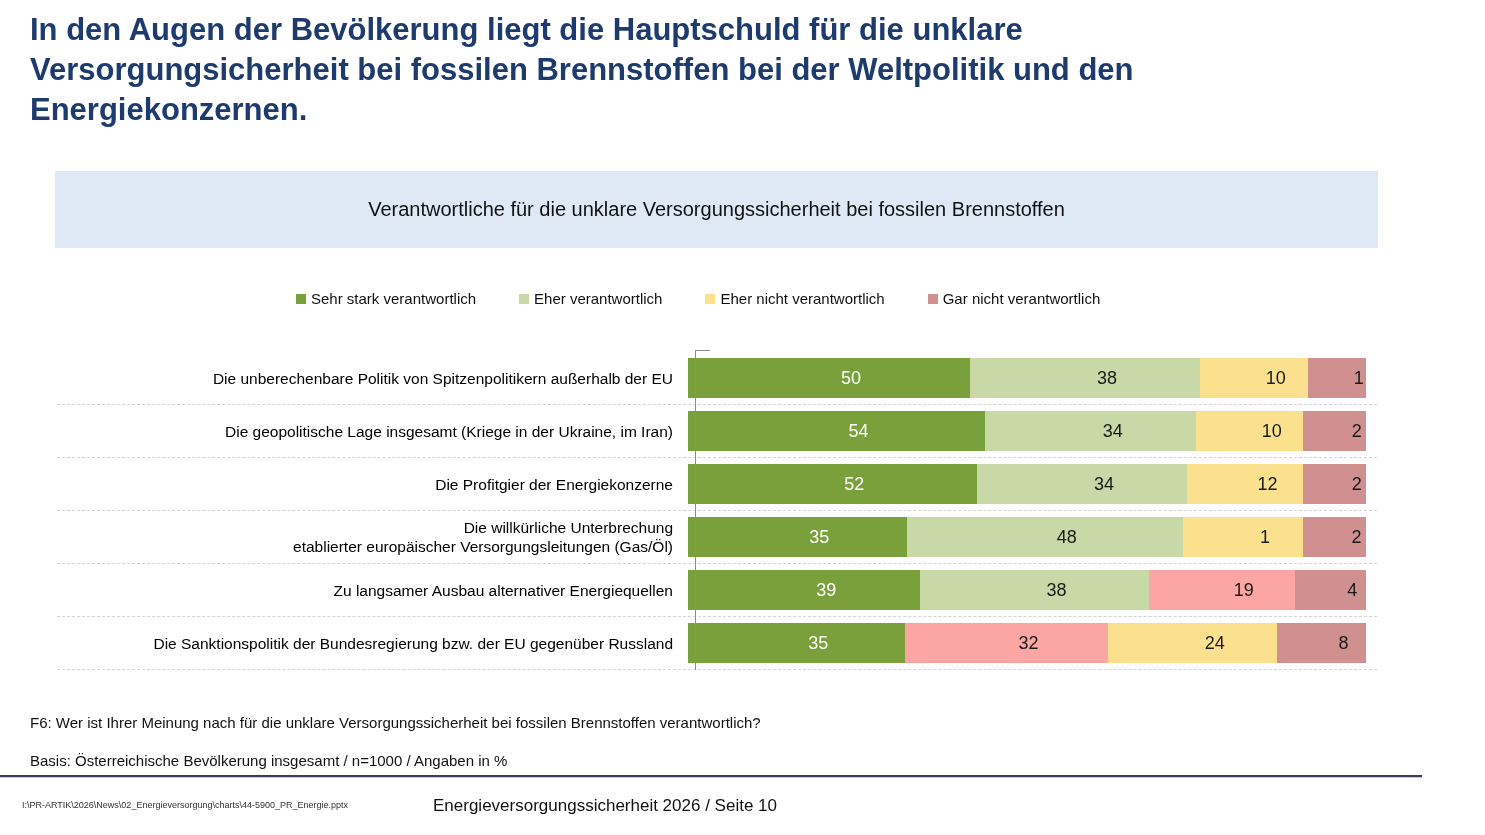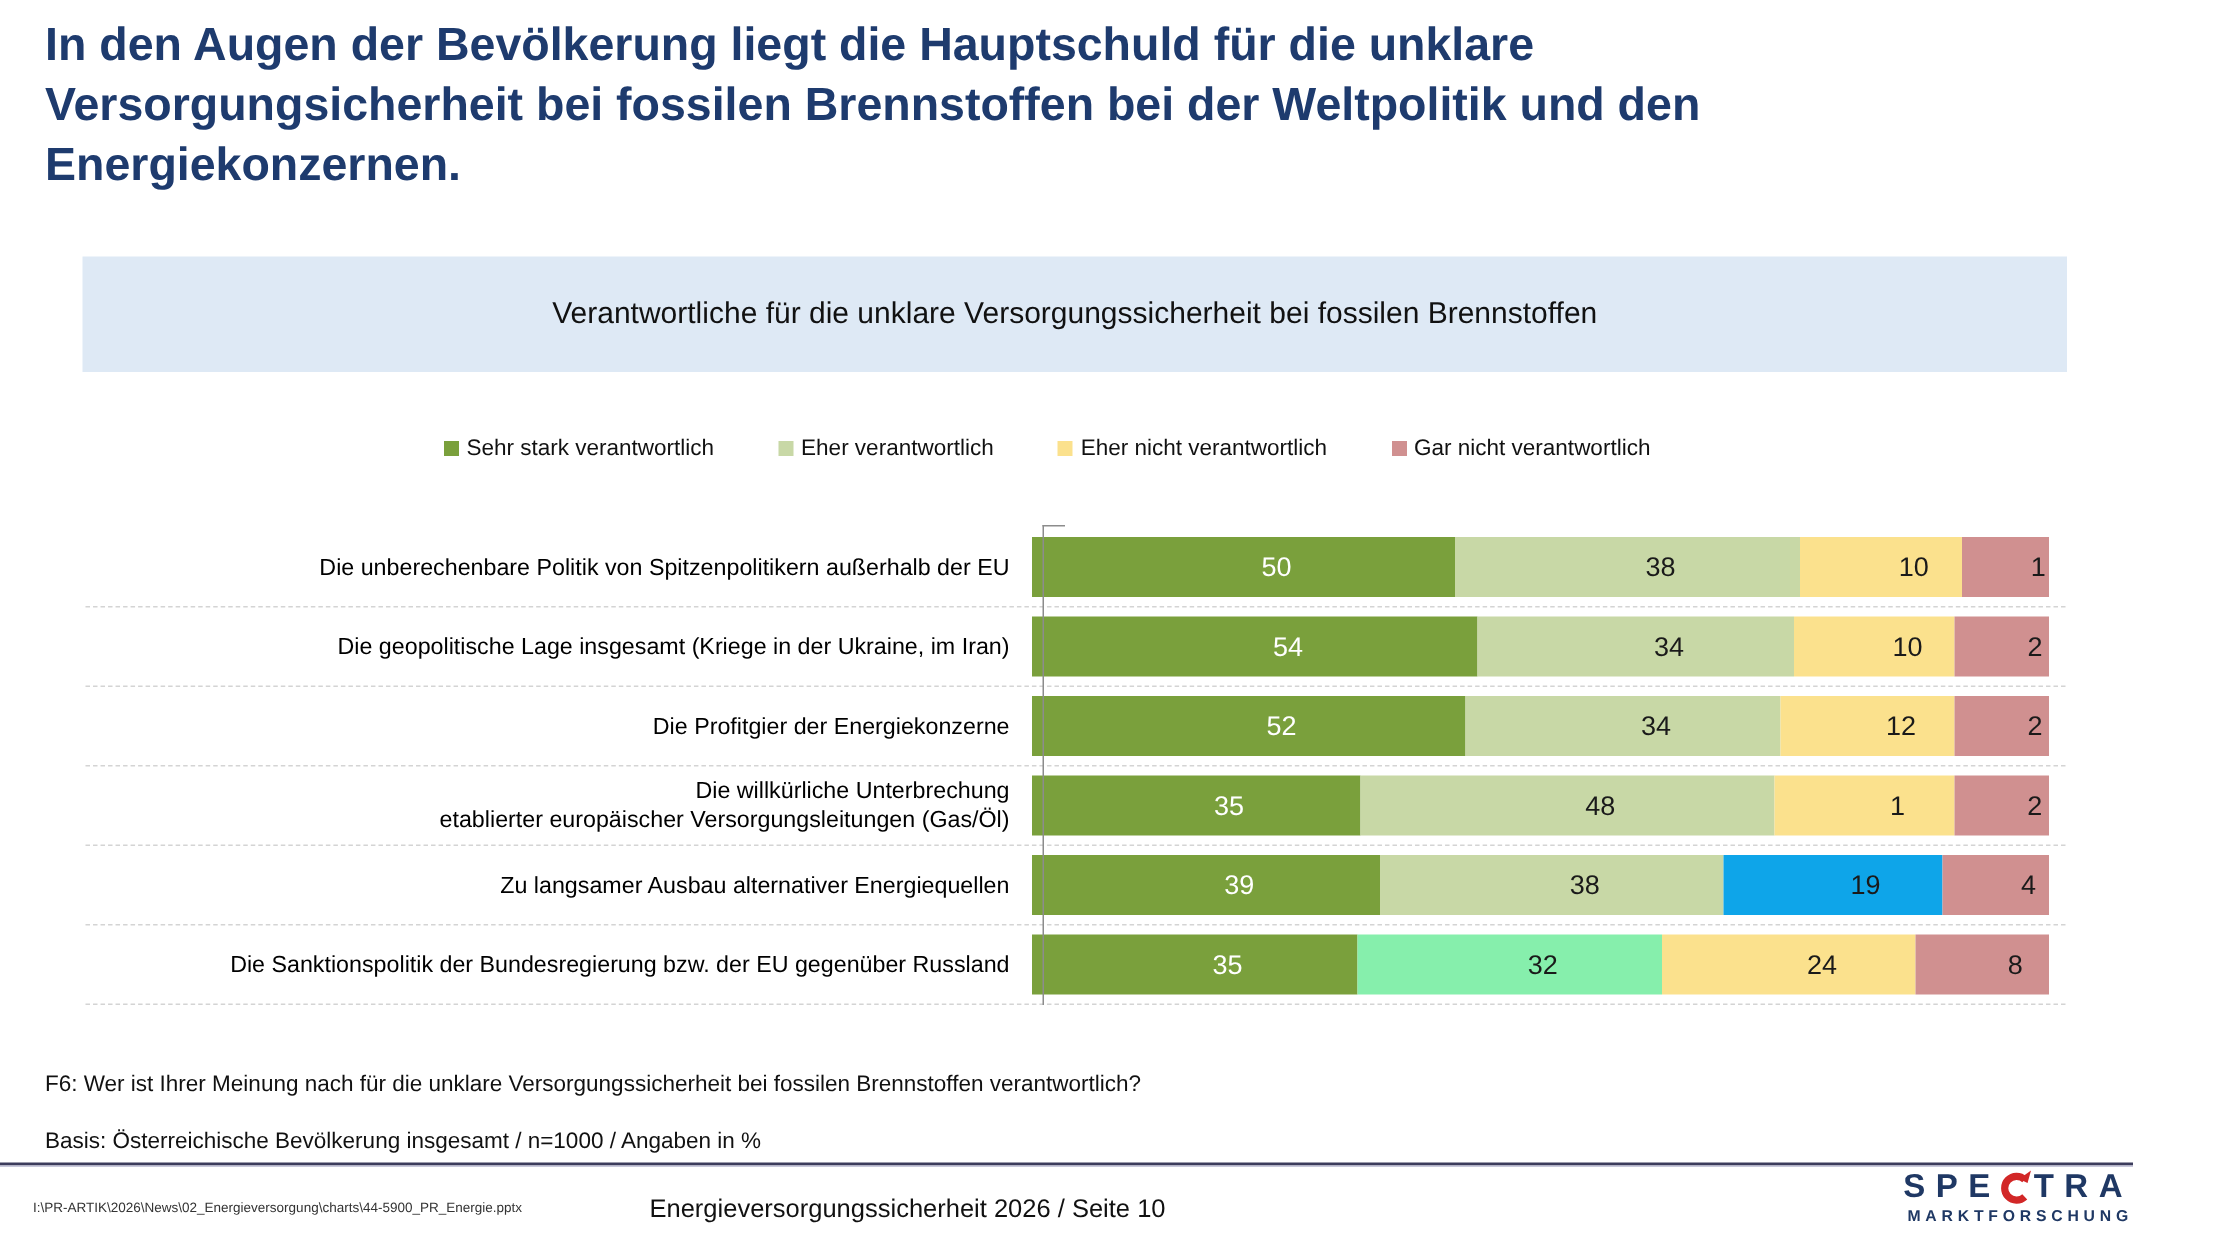--- a/index.html
+++ b/index.html
@@ -151,35 +151,35 @@
         </div>
         <div class="chart-row">
           <div class="row-label">Zu langsamer Ausbau alternativer Energiequellen</div>
           <div class="row-bar">
             <div class="seg" style="flex-grow: 39; background: rgb(122, 160, 60);">
               <span class="seg-val" style="color: rgb(255, 255, 255);">39</span>
             </div>
             <div class="seg" style="flex-grow: 38; background: rgb(200, 216, 166);">
               <span class="seg-val" style="color: rgb(26, 26, 26);">38</span>
             </div>
-            <div class="seg" style="flex-grow: 19; background: #0ea5e9;">
+            <div class="seg" style="flex-grow: 19; background: #fca5a5;">
               <span class="seg-val" style="color: rgb(26, 26, 26);">19</span>
             </div>
             <div class="seg" style="flex-grow: 4; background: rgb(208, 144, 144);">
               <span class="seg-val" style="color: rgb(26, 26, 26);">4</span>
             </div>
           </div>
         </div>
         <div class="chart-row">
           <div class="row-label">Die Sanktionspolitik der Bundesregierung bzw. der EU gegenüber Russland</div>
           <div class="row-bar">
             <div class="seg" style="flex-grow: 35; background: rgb(122, 160, 60);">
               <span class="seg-val" style="color: rgb(255, 255, 255);">35</span>
             </div>
-            <div class="seg" style="flex-grow: 32; background: #86efac;">
+            <div class="seg" style="flex-grow: 32; background: #fca5a5;">
               <span class="seg-val" style="color: rgb(26, 26, 26);">32</span>
             </div>
             <div class="seg" style="flex-grow: 24; background: rgb(251, 225, 141);">
               <span class="seg-val" style="color: rgb(26, 26, 26);">24</span>
             </div>
             <div class="seg" style="flex-grow: 8; background: rgb(208, 144, 144);">
               <span class="seg-val" style="color: rgb(26, 26, 26);">8</span>
             </div>
           </div>
         </div>
@@ -187,25 +187,14 @@
   </div>
 
   <div class="footnote-q">F6: Wer ist Ihrer Meinung nach für die unklare Versorgungssicherheit bei fossilen Brennstoffen verantwortlich?</div>
   <div class="footnote-basis">Basis: Österreichische Bevölkerung insgesamt / n=1000 / Angaben in %</div>
 
   <div class="divider"></div>
 
   <div class="file-path">I:\PR-ARTIK\2026\News\02_Energieversorgung\charts\44-5900_PR_Energie.pptx</div>
   <div class="footer-center">Energieversorgungssicherheit 2026  /  Seite 10</div>
 
-  <div class="logo">
-    <span class="logo-word">
-      <span>SPE</span>
-      <svg class="logo-c" viewBox="0 0 26 26">
-        <path d="M21.5,8 A8.6,8.6 0 1 0 21.5,20.5" fill="none" stroke="#D22727" stroke-width="5.2"></path>
-        <path d="M17.5,7.5 L26,1.5 L23.5,10.5 Z" fill="#D22727"></path>
-      </svg>
-      <span>TRA</span>
-    </span>
-    <div class="logo-sub">MARKTFORSCHUNG</div>
-  </div>
 
 </div>
 
 </body></html>

